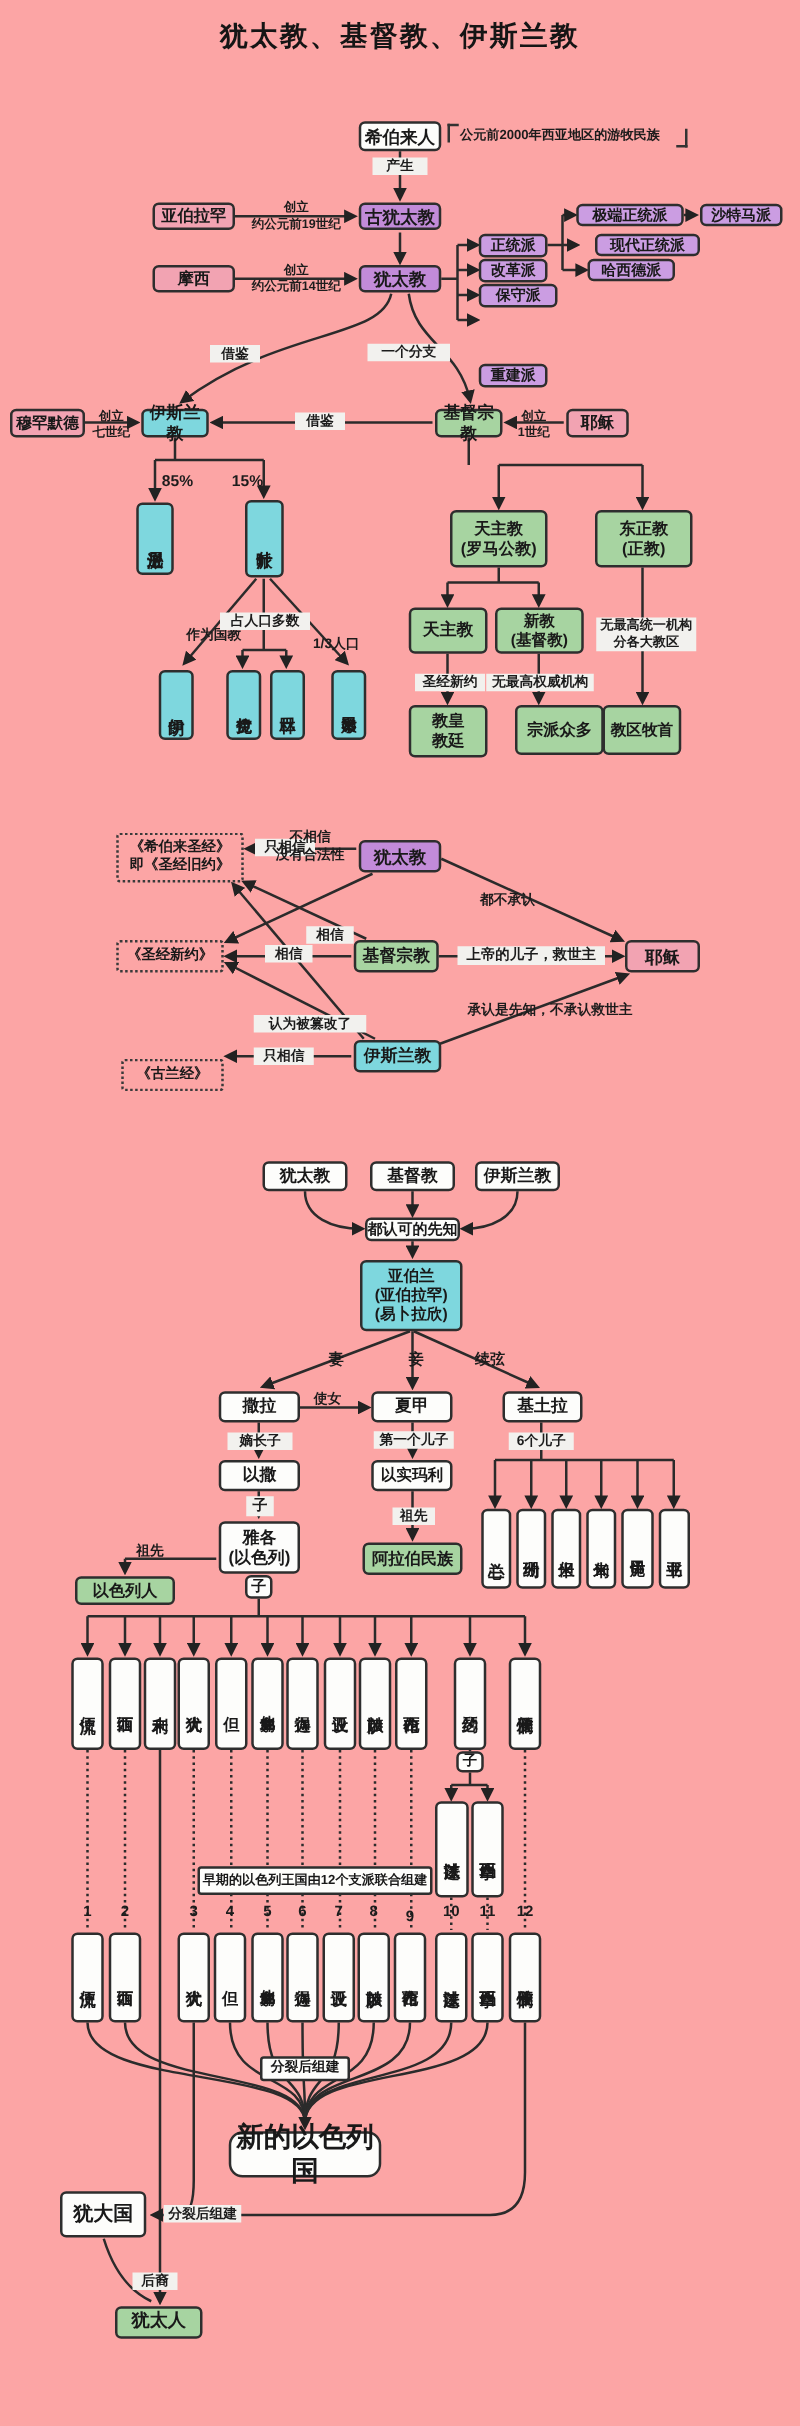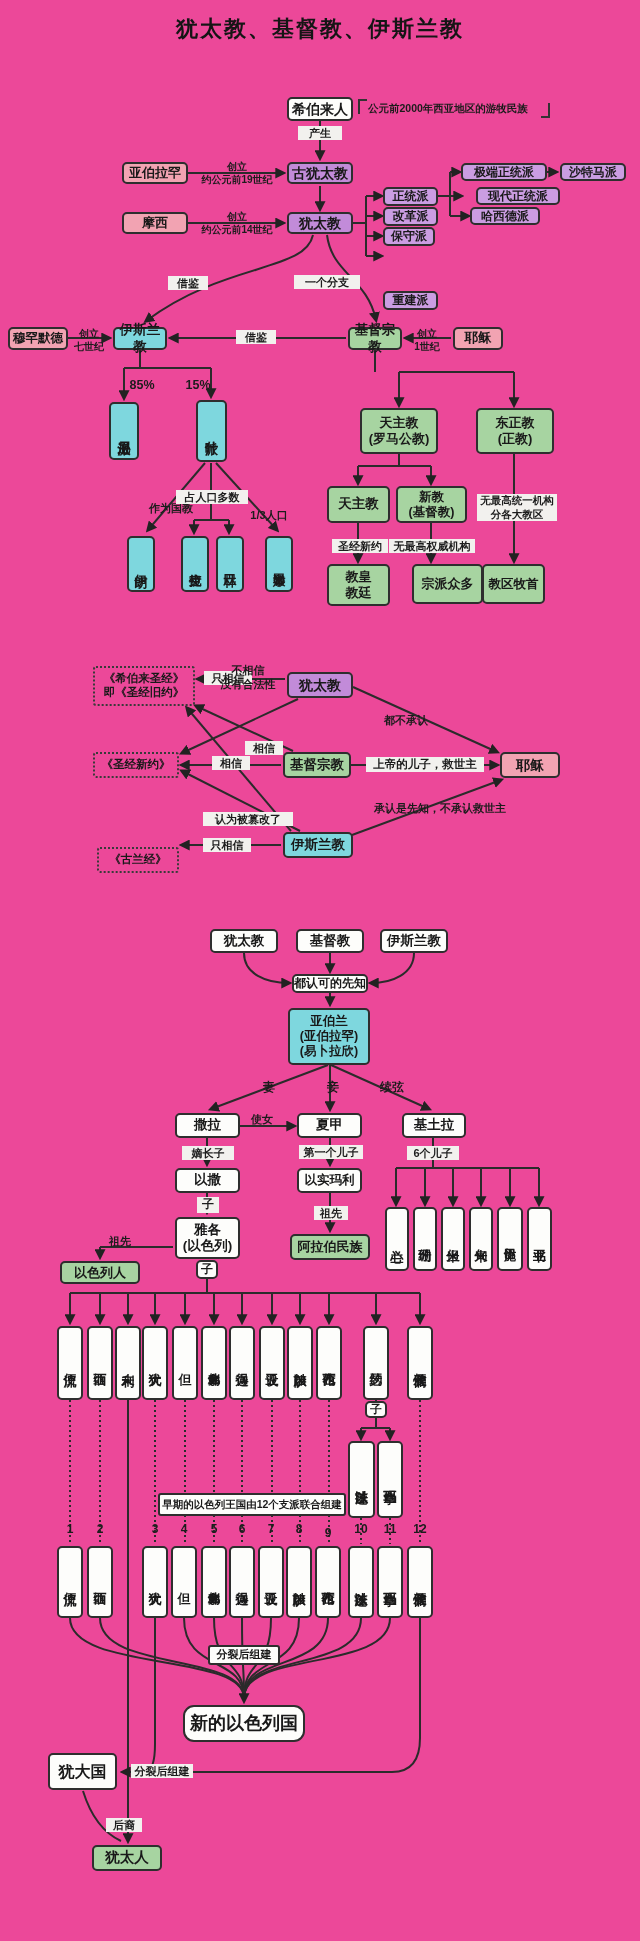--- a/index.html
+++ b/index.html
@@ -1,17 +1,17 @@
 <!DOCTYPE html>
 <html><head>
 <meta charset="utf-8">
 <style>
   html,body{margin:0;padding:0;}
   body{font-family:"Liberation Sans","DejaVu Sans",sans-serif;background:#e8e7e5;}
-  .stage{position:relative;width:640px;height:1941px;background:#ec4899;overflow:hidden;margin:0 auto;}
+  .stage{position:relative;width:640px;height:1941px;background:#fca5a5;overflow:hidden;margin:0 auto;}
   .stage svg{position:absolute;left:0;top:0;}
   .ttl{position:absolute;left:0;top:14px;width:640px;text-align:center;font-size:22px;font-weight:bold;color:#151515;letter-spacing:2px;}
   .bx{position:absolute;border:2px solid #2e2e2e;border-radius:5px;background:#fdfdfb;display:flex;align-items:center;justify-content:center;text-align:center;font-weight:bold;color:#191919;white-space:pre-line;line-height:1.2;box-sizing:border-box;font-size:13px;}
   .vbox{writing-mode:vertical-rl;text-orientation:upright;letter-spacing:0;line-height:1;}
   .pink{background:#f2a3b2;}
   .purple{background:#c28bd9;}
   .purple2{background:#cb9de2;}
   .cyan{background:#7ed7de;}
   .green{background:#a7d4a1;}
   .dotted{border:2px dotted #3a3a3a;background:transparent;border-radius:3px;}
@@ -163,21 +163,21 @@
 <div class="bx pink" style="left:122px;top:162px;width:66px;height:22px;">亚伯拉罕</div>
 <div class="lbl" style="left:197px;top:160px;width:80px;font-size:10px;">创立
 约公元前19世纪</div>
 <div class="bx purple" style="left:287px;top:162px;width:66px;height:22px;font-size:14px;">古犹太教</div>
 <div class="bx pink" style="left:122px;top:212px;width:66px;height:22px;">摩西</div>
 <div class="lbl" style="left:197px;top:210px;width:80px;font-size:10px;">创立
 约公元前14世纪</div>
 <div class="bx purple" style="left:287px;top:212px;width:66px;height:22px;font-size:14px;">犹太教</div>
 <div class="bx purple2" style="left:383px;top:187px;width:55px;height:19px;font-size:12px;">正统派</div>
 <div class="bx purple2" style="left:383px;top:207px;width:55px;height:19px;font-size:12px;">改革派</div>
-<div class="bx purple2" style="left:383px;top:227px;width:52px;height:19px;font-size:12px;">保守派</div>
+<div class="bx purple2" style="left:383px;top:227px;width:63px;height:19px;font-size:12px;">保守派</div>
 <div class="bx purple2" style="left:383px;top:247px;width:55px;height:19px;font-size:12px;margin-top:44px;">重建派</div>
 <div class="bx purple2" style="left:461px;top:163px;width:86px;height:18px;font-size:12px;">极端正统派</div>
 <div class="bx purple2" style="left:476px;top:187px;width:84px;height:18px;font-size:12px;">现代正统派</div>
 <div class="bx purple2" style="left:470px;top:207px;width:70px;height:18px;font-size:12px;">哈西德派</div>
 <div class="bx purple2" style="left:560px;top:163px;width:66px;height:18px;font-size:12px;">沙特马派</div>
 <div class="lbl bg" style="left:168px;top:276px;width:40px;">借鉴</div>
 <div class="lbl bg" style="left:294px;top:275px;width:66px;">一个分支</div>
 <div class="bx pink" style="left:8px;top:327px;width:60px;height:23px;font-size:12.5px;">穆罕默德</div>
 <div class="lbl" style="left:68px;top:327px;width:42px;font-size:10px;">创立
 七世纪</div>
@@ -300,19 +300,19 @@
 <div class="bx vbox" style="left:171px;top:1546px;width:26px;height:72px;">但</div>
 <div class="bx vbox" style="left:201px;top:1546px;width:26px;height:72px;font-size:12px;">拿弗他利</div>
 <div class="bx vbox" style="left:229px;top:1546px;width:26px;height:72px;">迦得</div>
 <div class="bx vbox" style="left:258px;top:1546px;width:26px;height:72px;">亚设</div>
 <div class="bx vbox" style="left:286px;top:1546px;width:26px;height:72px;">以萨加</div>
 <div class="bx vbox" style="left:315px;top:1546px;width:26px;height:72px;">西伦布</div>
 <div class="bx vbox" style="left:348px;top:1546px;width:26px;height:72px;">以法莲</div>
 <div class="bx vbox" style="left:377px;top:1546px;width:26px;height:72px;">玛拿西</div>
 <div class="bx vbox" style="left:407px;top:1546px;width:26px;height:72px;">便雅悯</div>
 <div class="bx" style="left:208px;top:1645px;width:72px;height:20px;font-size:11px;border-radius:3px;">分裂后组建</div>
-<div class="bx" style="left:183px;top:1705px;width:122px;height:37px;font-size:18px;border-radius:11px;">新的以色列国</div>
+<div class="bx" style="left:183px;top:1705px;width:122px;height:37px;font-size:22px;border-radius:11px;">新的以色列国</div>
 <div class="lbl bg" style="left:131px;top:1764px;width:62px;">分裂后组建</div>
 <div class="bx" style="left:48px;top:1753px;width:69px;height:37px;font-size:16px;">犹大国</div>
 <div class="lbl bg" style="left:106px;top:1818px;width:36px;">后裔</div>
 <div class="bx green" style="left:92px;top:1845px;width:70px;height:26px;font-size:14.5px;">犹太人</div>
 
 </div>
 
 </body></html>

